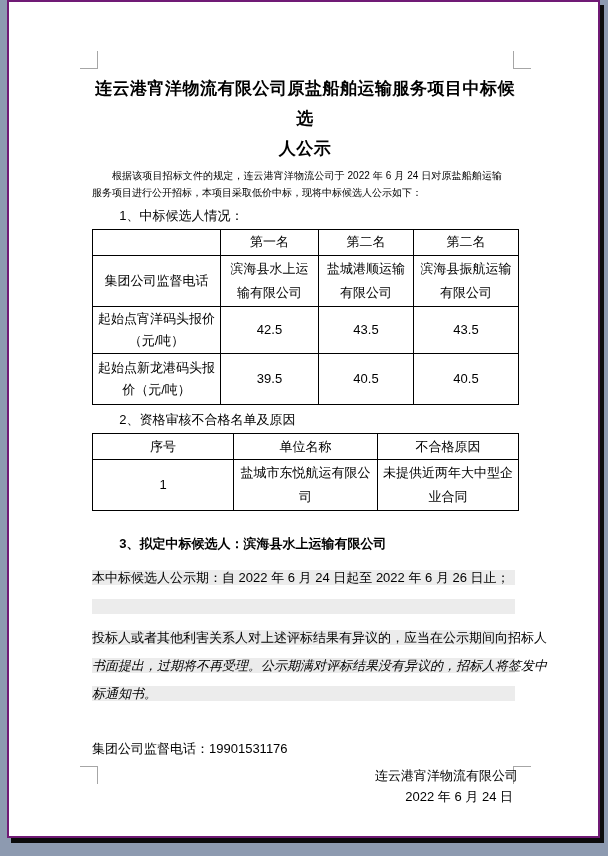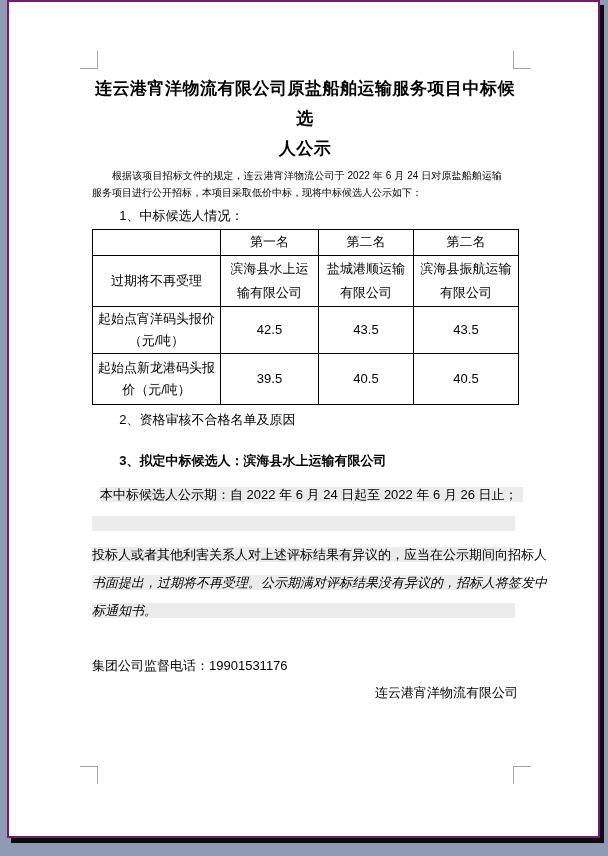--- a/index.html
+++ b/index.html
@@ -84,21 +84,21 @@
 
   .hl-line {
     width: 423px;
     height: 15px;
     line-height: 15px;
     background: #ececec;
     font-size: 13px;
     white-space: nowrap;
     overflow: visible;
   }
-  .hl-period { margin-top: 18px; margin-left: 8px; }
+  .hl-period { margin-top: 18px; }
   .hl-empty  { margin-top: 14px; }
   .hl-obj1   { margin-top: 16px; }
   .hl-obj    { margin-top: 13px; font-style: italic; }
 
   .contacts {
     margin-top: 38px;
     font-size: 13px;
     line-height: 19px;
   }
   .signature {
@@ -138,21 +138,21 @@
           <col class="c3">
         </colgroup>
       <tbody>
           <tr class="r-head">
         <td></td>
         <td>第一名</td>
         <td>第二名</td>
         <td>第二名</td>
       </tr>
       <tr class="r-name">
-        <td>过期将不再受理</td>
+        <td>集团公司监督电话</td>
         <td>滨海县水上运输有限公司</td>
         <td>盐城港顺运输有限公司</td>
         <td>滨海县振航运输有限公司</td>
       </tr>
       <tr class="r-p1">
         <td>起始点宵洋码头报价（元/吨）</td>
         <td>42.5</td>
         <td>43.5</td>
         <td>43.5</td>
       </tr>
@@ -160,31 +160,51 @@
         <td>起始点新龙港码头报价（元/吨）</td>
         <td>39.5</td>
         <td>40.5</td>
         <td>40.5</td>
       </tr>
     </tbody>
       </table>
 
     <p class="section-label">2、资格审核不合格名单及原因</p>
 
+    <table class="tbl tbl2">
+      <colgroup>
+          <col class="c0">
+          <col class="c1">
+          <col class="c2">
+        </colgroup>
+      <tbody>
+          <tr class="r-head2">
+        <td>序号</td>
+        <td>单位名称</td>
+        <td>不合格原因</td>
+      </tr>
+      <tr class="r-data2">
+        <td>1</td>
+        <td>盐城市东悦航运有限公司</td>
+        <td>未提供近两年大中型企业合同</td>
+      </tr>
+    </tbody>
+      </table>
 
     <p class="section-label s3">3、拟定中标候选人：滨海县水上运输有限公司</p>
 
     <div class="hl-line hl-period">本中标候选人公示期：自 2022 年 6 月 24 日起至 2022 年 6 月 26 日止；</div>
     <div class="hl-line hl-empty"></div>
     <div class="hl-line hl-obj1">投标人或者其他利害关系人对上述评标结果有异议的，应当在公示期间向招标人</div>
     <div class="hl-line hl-obj">书面提出，过期将不再受理。公示期满对评标结果没有异议的，招标人将签发中</div>
     <div class="hl-line hl-obj">标通知书。</div>
 
     <div class="contacts">
       <div>集团公司监督电话：19901531176</div>
     </div>
 
     <div class="signature">
       <div class="sig-company">连云港宵洋物流有限公司</div>
+      <div class="sig-date">2022 年 6 月 24 日</div>
     </div>
 
   </div>
 </div>
 
 </body></html>

